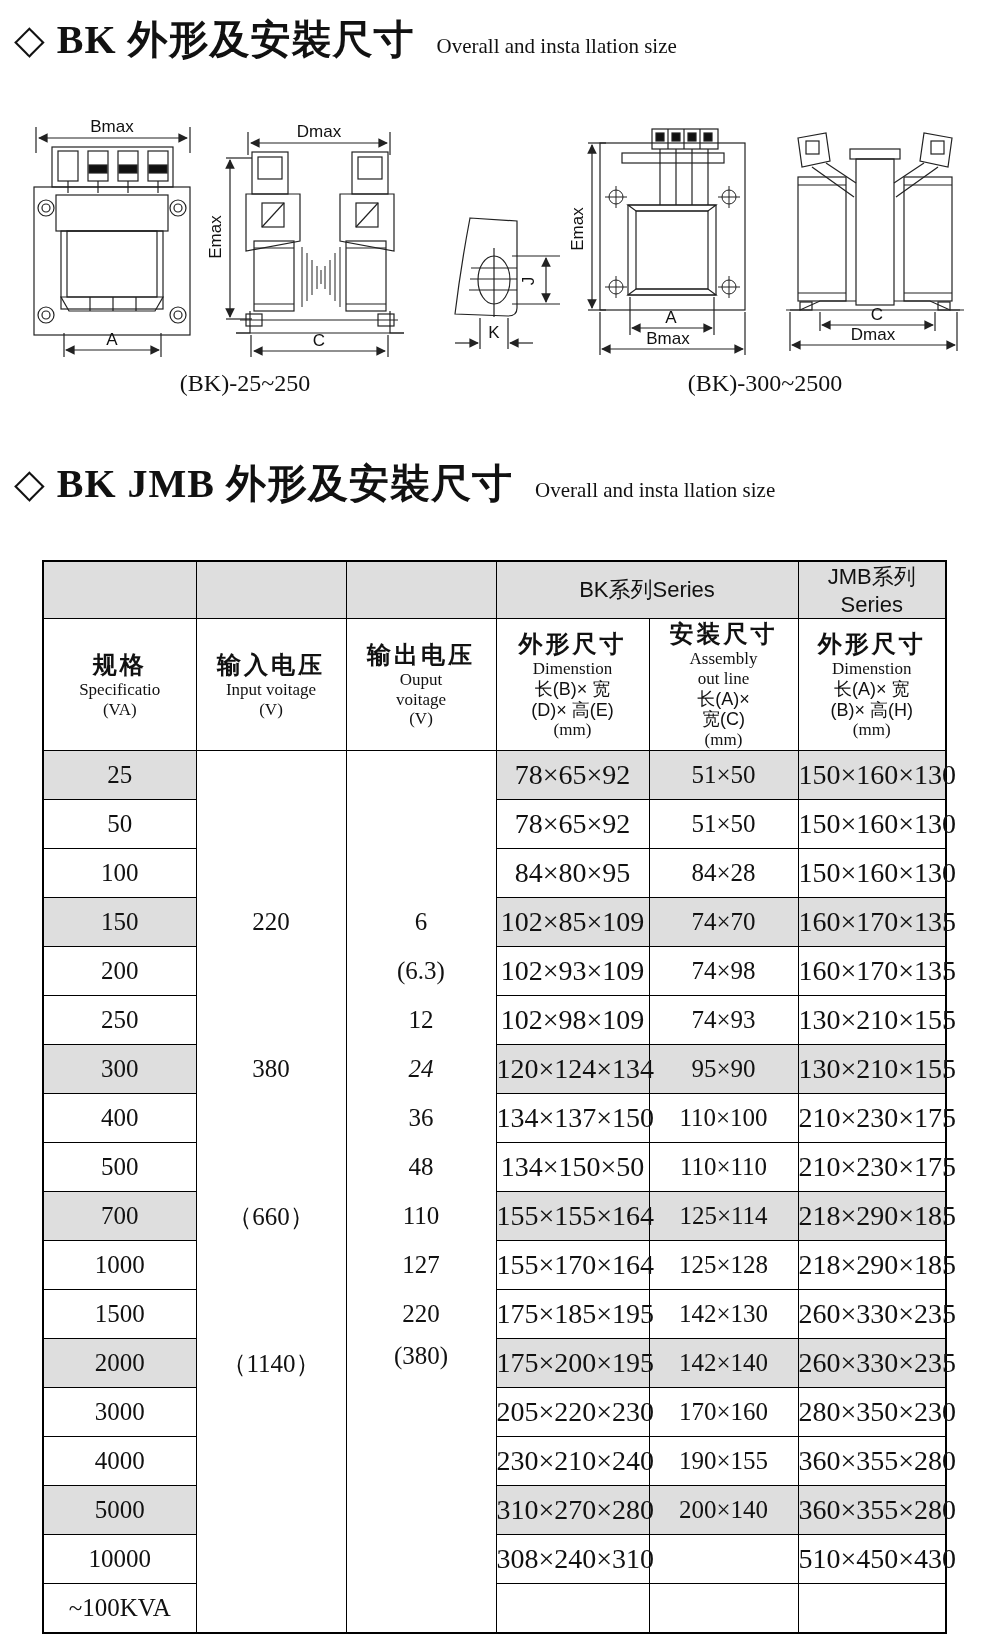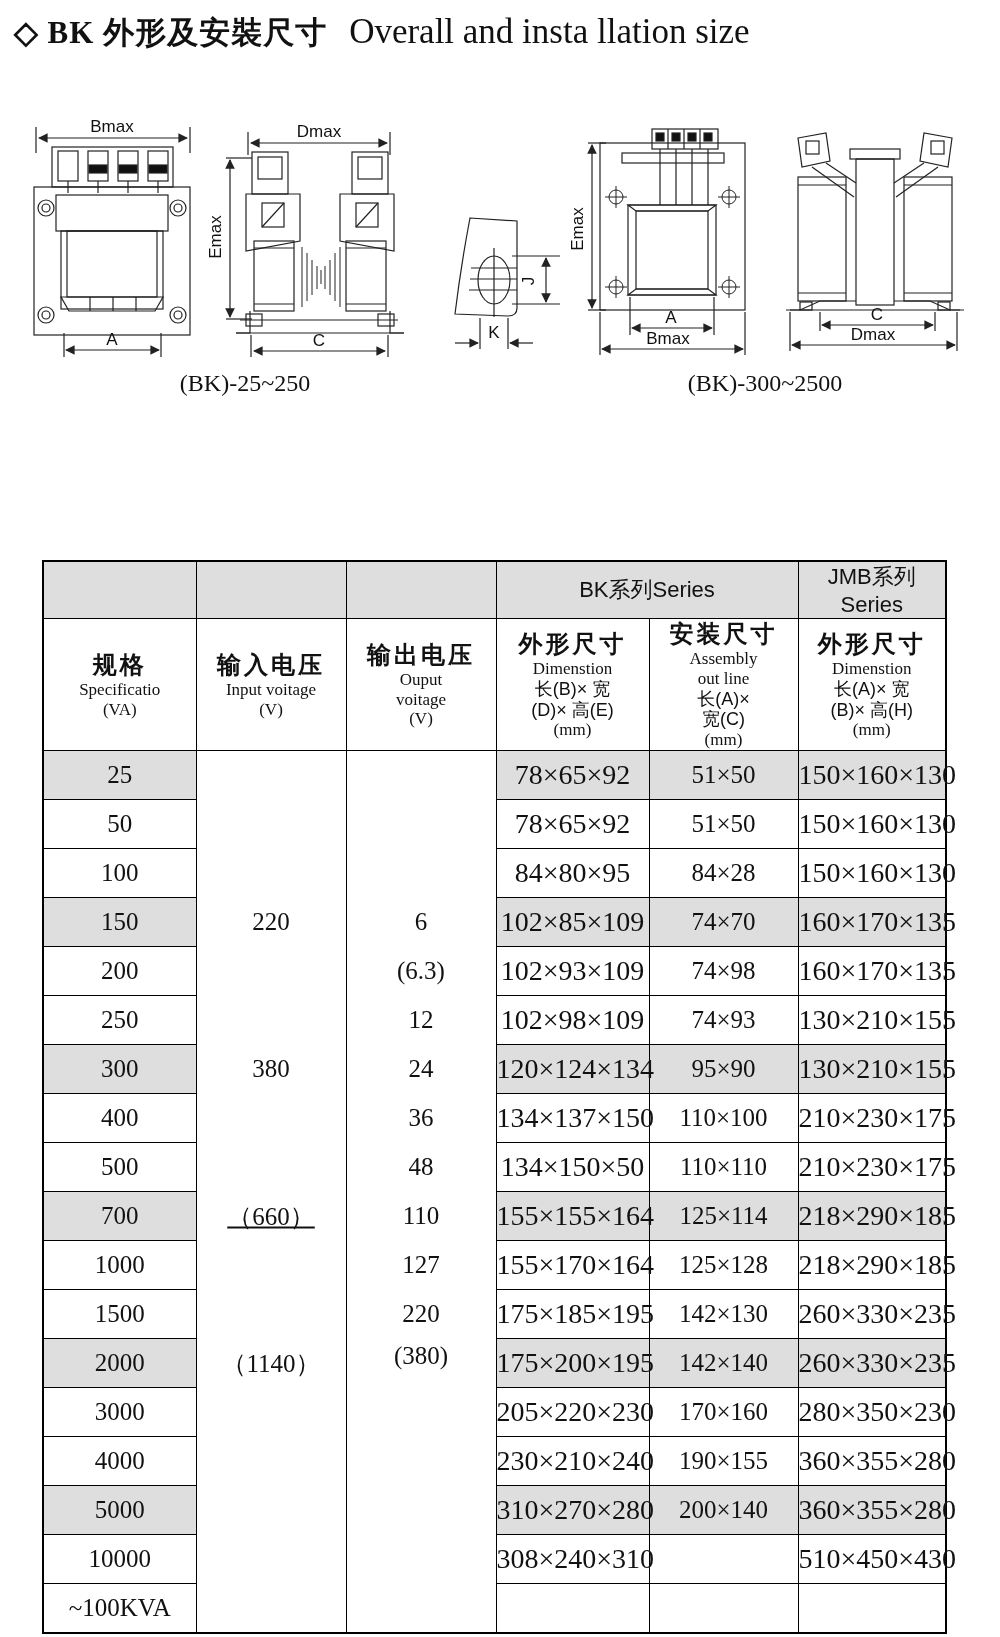--- a/index.html
+++ b/index.html
@@ -1,22 +1,22 @@
 <!DOCTYPE html>
 <html><head>
 <meta charset="utf-8">
 <style>
   html,body{margin:0;padding:0;background:#fff;}
   #page{position:relative;width:1000px;height:1637px;background:#ffffff;color:#111;
         font-family:"Liberation Serif","DejaVu Serif",serif;overflow:hidden;}
 
   
   .sec-title{position:absolute;left:14px;white-space:nowrap;}
-  .sec-title .t-zh{font-size:31px;font-weight:700;letter-spacing:1px;font-family:Liberation Serif, serif;}
-  .sec-title .t-en{font-size:35px;font-weight:400;margin-left:22px;letter-spacing:0;}
+  .sec-title .t-zh{font-size:40px;font-weight:700;letter-spacing:1px;}
+  .sec-title .t-en{font-size:21px;font-weight:400;margin-left:22px;letter-spacing:0;}
   #title1{top:12px;}
   #title2{top:456px;}
 
   
   #draw-wrap{position:absolute;left:0;top:105px;width:836px;height:265px;}
   .caption{position:absolute;top:370px;font-size:24px;text-align:center;}
   #cap-left{left:155px;width:180px;}
   #cap-right{left:670px;width:190px;}
   svg text{font-family:"Liberation Sans","DejaVu Sans",sans-serif;fill:#111;}
 
@@ -33,22 +33,22 @@
   .he{font-size:17px;line-height:1.15;}
   .hs{font-size:18px;line-height:1.15;font-family:"Liberation Sans","DejaVu Sans",sans-serif;}
   tbody tr{height:49px;}
   tbody td{font-size:25px;background:#fff;}
   tbody tr.shaded td{background:#dedede;}
   td.dim{font-size:28px;}
   td.asm{font-size:25px;}
   td.vcol{background:#fff !important;vertical-align:top;margin-left:8px;}
   .vwrap{position:relative;width:100%;height:880px;}
   .mv{position:absolute;left:0;width:100%;text-align:center;transform:translateY(-50%);font-size:25px;}
-  .iv0{top:171px;} .iv1{top:318px;} .iv2{top:465px;text-decoration:underline;} .iv3{top:612px;}
-  .ov0{top:171px;} .ov1{top:220px;} .ov2{top:269px;} .ov3{top:318px;} .ov4{top:367px;}
+  .iv0{top:171px;} .iv1{top:318px;} .iv2{top:465px;} .iv3{top:612px;}
+  .ov0{top:171px;} .ov1{top:220px;} .ov2{top:269px;} .ov3{top:318px;font-style:italic;} .ov4{top:367px;}
   .ov5{top:416px;} .ov6{top:465px;} .ov7{top:514px;} .ov8{top:563px;} .ov9{top:605px;}
 </style>
 </head>
 <body>
 
 <div id="page">
 
   <div id="title1" class="sec-title">
     <span class="t-zh">◇ BK 外形及安裝尺寸</span><span class="t-en">Overall and  insta llation size</span>
   </div>
@@ -280,20 +280,23 @@
       <text x="668" y="239" text-anchor="middle">Bmax</text>
       <text x="877" y="215" text-anchor="middle">C</text>
       <text x="873" y="235" text-anchor="middle">Dmax</text>
     </g>
   </svg>
   </div>
 
   <div id="cap-left" class="caption">(BK)-25~250</div>
   <div id="cap-right" class="caption">(BK)-300~2500</div>
 
+  <div id="title2" class="sec-title">
+    <span class="t-zh">◇ BK  JMB 外形及安裝尺寸</span><span class="t-en">Overall and  insta llation size</span>
+  </div>
 
   <table id="spec-table">
     <colgroup>
       <col style="width:153px">
         <col style="width:150px">
         <col style="width:150px">
       <col style="width:153px">
         <col style="width:149px">
         <col style="width:148px">
     </colgroup>

